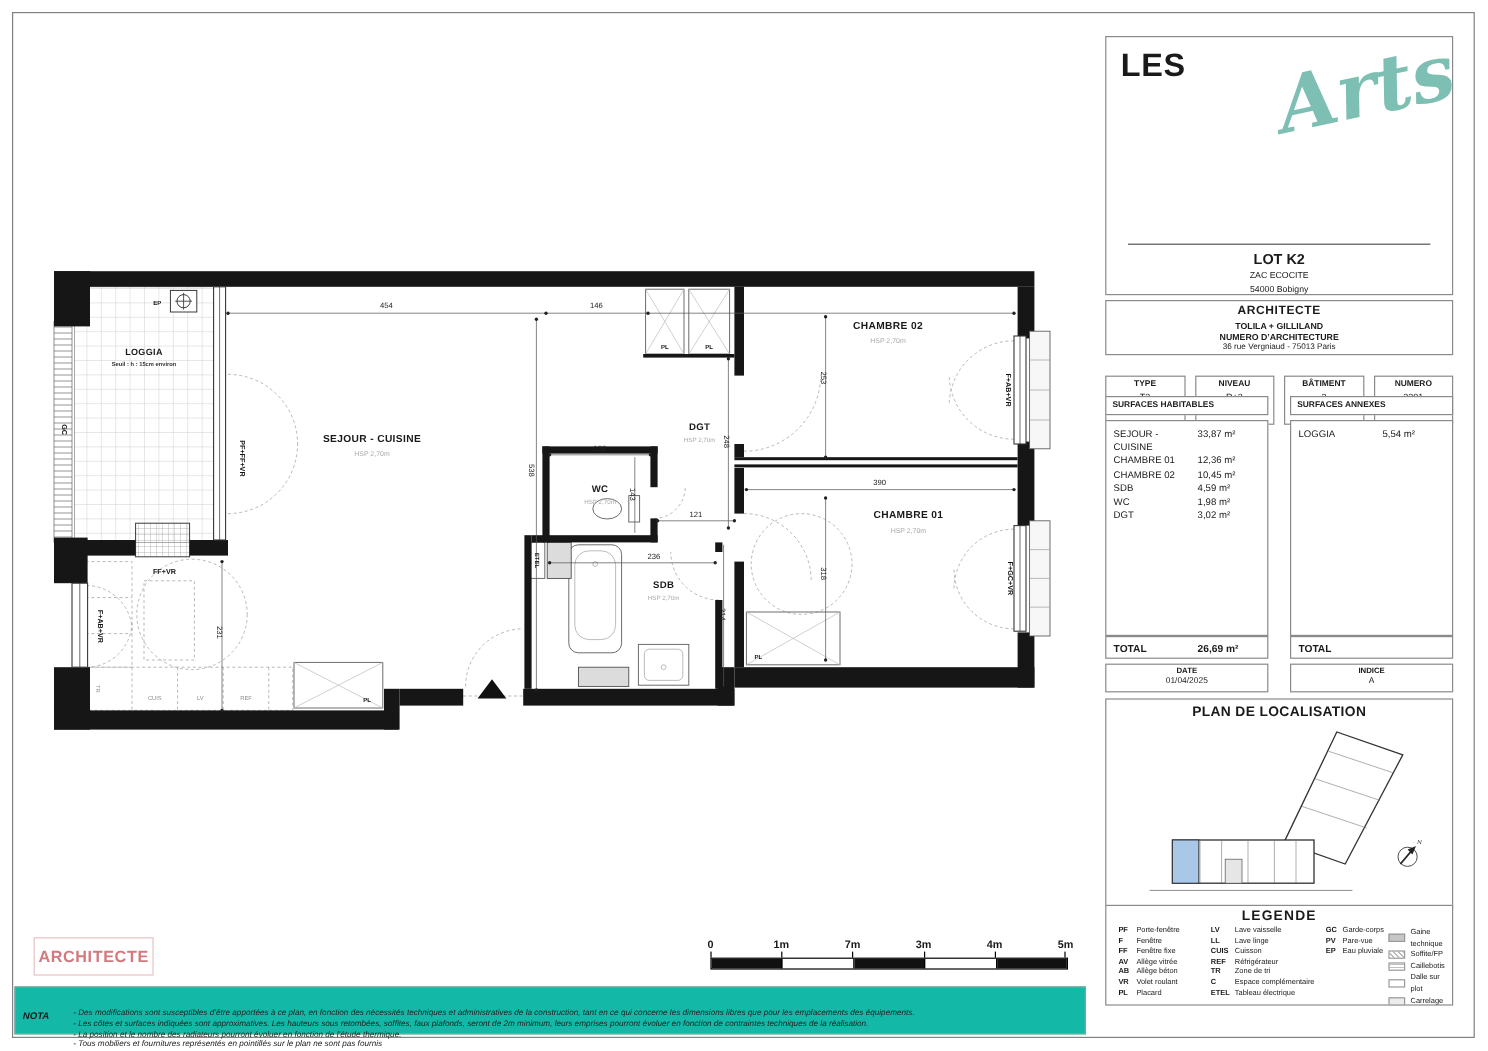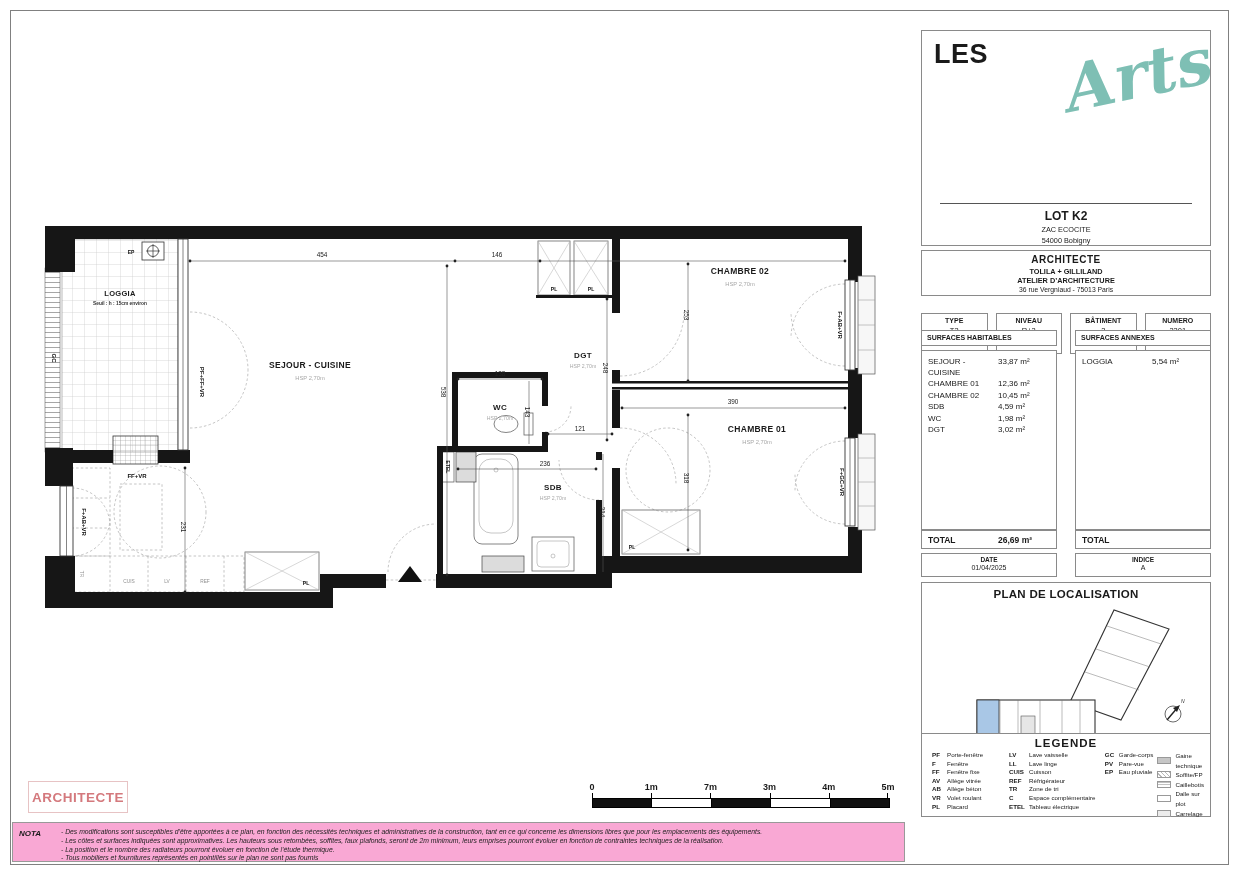--- a/index.html
+++ b/index.html
@@ -71,21 +71,21 @@
   .di-value{font-size:7px;margin-top:1px}
 
   .loc-box{position:absolute;top:552px;left:0;width:290px;height:175px;text-align:center}
   .loc-title{font-size:11.5px;font-weight:bold;margin-top:5px;letter-spacing:.3px}
   .minimap{display:block}
   .mm-o{fill:#fff;stroke:#333;stroke-width:1.1}
   .mm-i{stroke:#777;stroke-width:.5}
   .mm-blue{fill:#a9c7e6;stroke:#333;stroke-width:.8}
   .mm-n{font-size:5px;font-style:italic;fill:#333}
 
-  .leg-box{position:absolute;top:703px;left:0;width:290px;height:84px}
+  .leg-box{position:absolute;top:724px;left:0;width:290px;height:84px}
   .leg-title{text-align:center;font-size:11.5px;font-weight:bold;margin-top:3px;letter-spacing:1px}
   .leg-cols{display:flex;padding:2px 6px 0 10px}
   .lc1{width:82px}.lc2{width:102px}.lc3{width:56px}.lc4{flex:1}
   .lrow{display:flex;font-size:6.2px;line-height:8.6px}
   .labbr{font-weight:bold;flex:none}
   .lc1 .labbr{width:15px}.lc2 .labbr{width:20px}.lc3 .labbr{width:14px}
   .srow4{display:flex;align-items:center;font-size:6.2px;line-height:9.6px;gap:4px}
   .sw{width:14px;height:7px;border:1px solid #999;flex:none;box-sizing:border-box}
   .sw-gaine{background:#c6c6c6}
   .sw-soffite{background:repeating-linear-gradient(45deg,#fff 0 2px,#b9b9b9 2px 3px)}
@@ -99,21 +99,21 @@
 
   .scalebar{position:absolute;left:592px;top:782px;width:296px;height:26px}
   .scale-label{position:absolute;top:0;font-size:9px;font-weight:bold;transform:translateX(-50%)}
   .scale-tick{position:absolute;top:11px;width:1px;height:5px;background:#000}
   .scale-strip{position:absolute;top:16px;left:0;width:296px;height:8px;border:1px solid #000;display:flex;box-sizing:content-box}
   .seg{flex:1;border-right:1px solid #000}
   .seg:last-child{border-right:none}
   .seg.b{background:#111}
 
   .nota{position:absolute;left:12px;top:822px;width:893px;height:40px;border:1px solid #999;
-        display:flex;padding:5px 6px;box-sizing:border-box;background:#f9a8d4}
+        display:flex;padding:18px 6px;box-sizing:border-box;background:#14b8a6}
   .nota-label{font-weight:bold;font-style:italic;font-size:8px;width:42px;flex:none;margin-top:1px}
   .nota-lines div{font-style:italic;font-size:6.8px;line-height:8.8px;color:#222}
 </style>
 </head>
 <body>
 
 <div class="frame"></div>
 
 <svg class="plan" width="880" height="400" viewBox="30 215 880 400">
   <defs>
@@ -345,21 +345,21 @@
     </div>
     <div class="logo-rule"></div>
     <div class="lot-title">LOT K2</div>
     <div class="lot-sub">ZAC ECOCITE</div>
     <div class="lot-sub">54000 Bobigny</div>
   </section>
 
   <section class="box arch-box">
     <div class="arch-title">ARCHITECTE</div>
     <div class="arch-name">TOLILA + GILLILAND</div>
-    <div class="arch-name2">ATELIER D’ARCHITECTURE</div>
+    <div class="arch-name2">NUMERO D’ARCHITECTURE</div>
     <div class="arch-addr">36 rue Vergniaud - 75013 Paris</div>
   </section>
 
   <div class="info-row">
     <div class="box info-cell">
       <div class="info-label">TYPE</div>
       <div class="info-value">T3</div>
     </div>
     <div class="box info-cell">
       <div class="info-label">NIVEAU</div>

